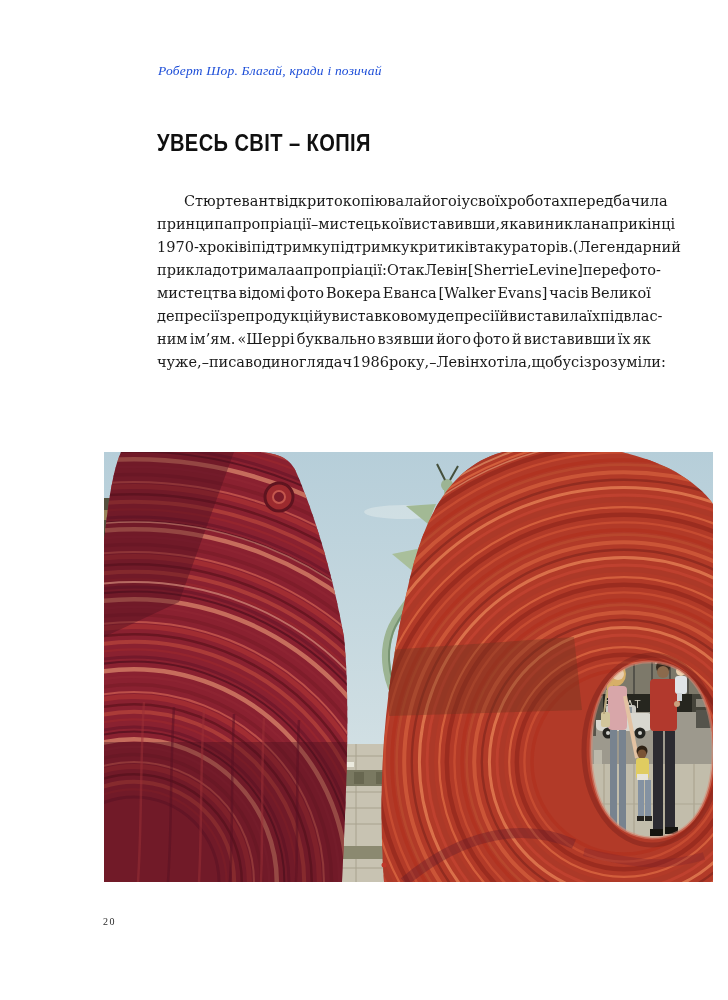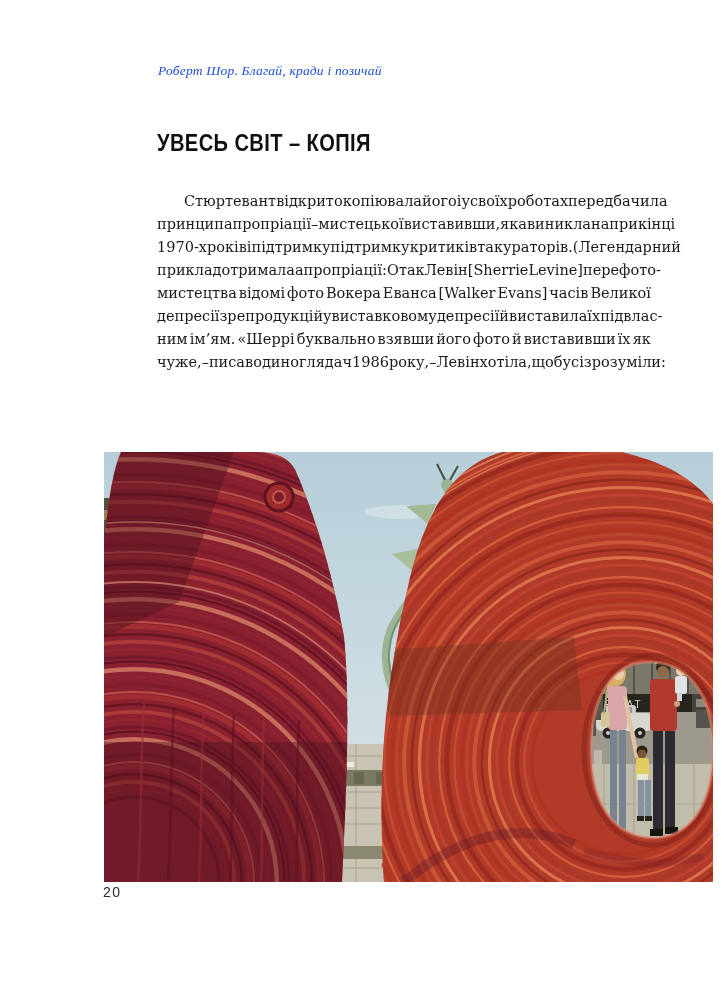--- a/index.html
+++ b/index.html
@@ -28,23 +28,23 @@
     display:flex;justify-content:space-between;align-items:baseline;
     height:23px;white-space:pre;
   }
   .line .indent{width:27px;flex:0 0 27px;}
   .line .italic{}
   .figure{
     position:absolute;left:104px;top:452px;width:609px;height:430px;
   }
   .figure svg{display:block;}
   .page-number{
-    position:absolute;left:103px;top:884px;
-    font-family:Liberation Sans, sans-serif;
-    font-size:14px;letter-spacing:1.5px;color:#2a2a2a;
+    position:absolute;left:103px;top:916px;
+    font-family:Liberation Serif, serif;
+    font-size:10px;letter-spacing:1.5px;color:#2a2a2a;
   }
 </style>
 </head>
 <body>
 
 <div class="running-header">Роберт Шор. Благай, кради і позичай</div>
 
 <h1 class="page-title">УВЕСЬ СВІТ – КОПІЯ</h1>
 
 <div class="paragraph">

